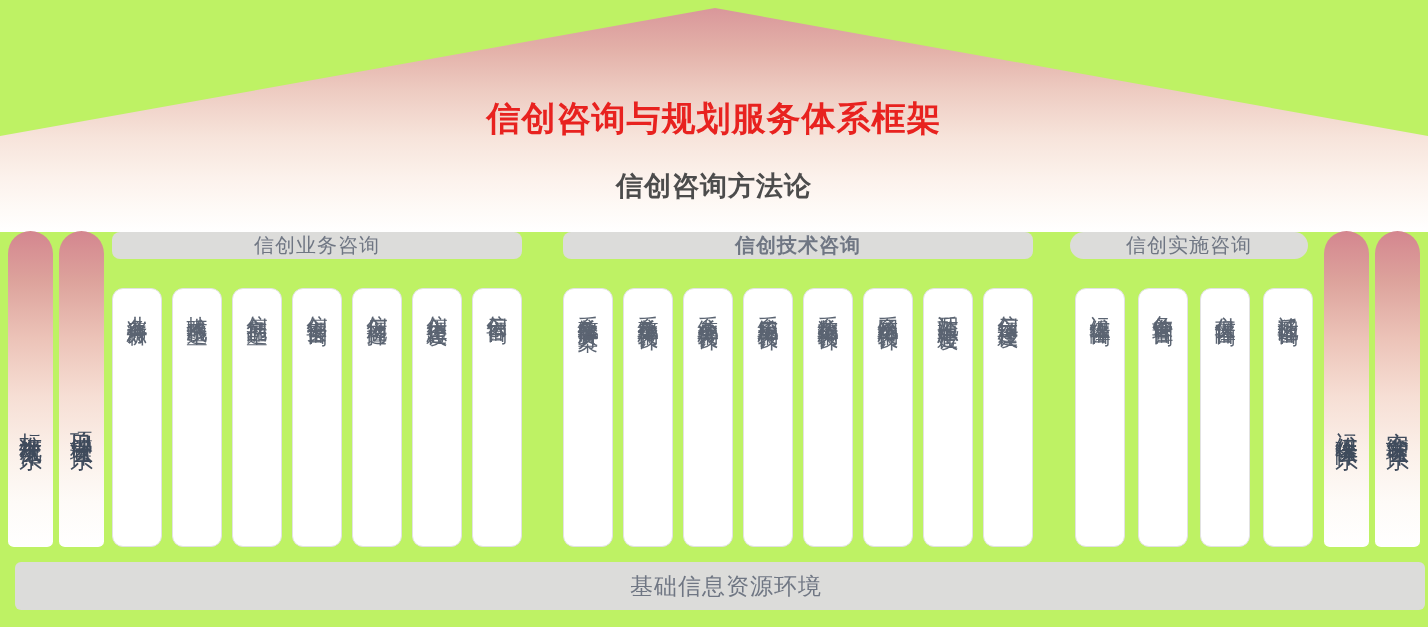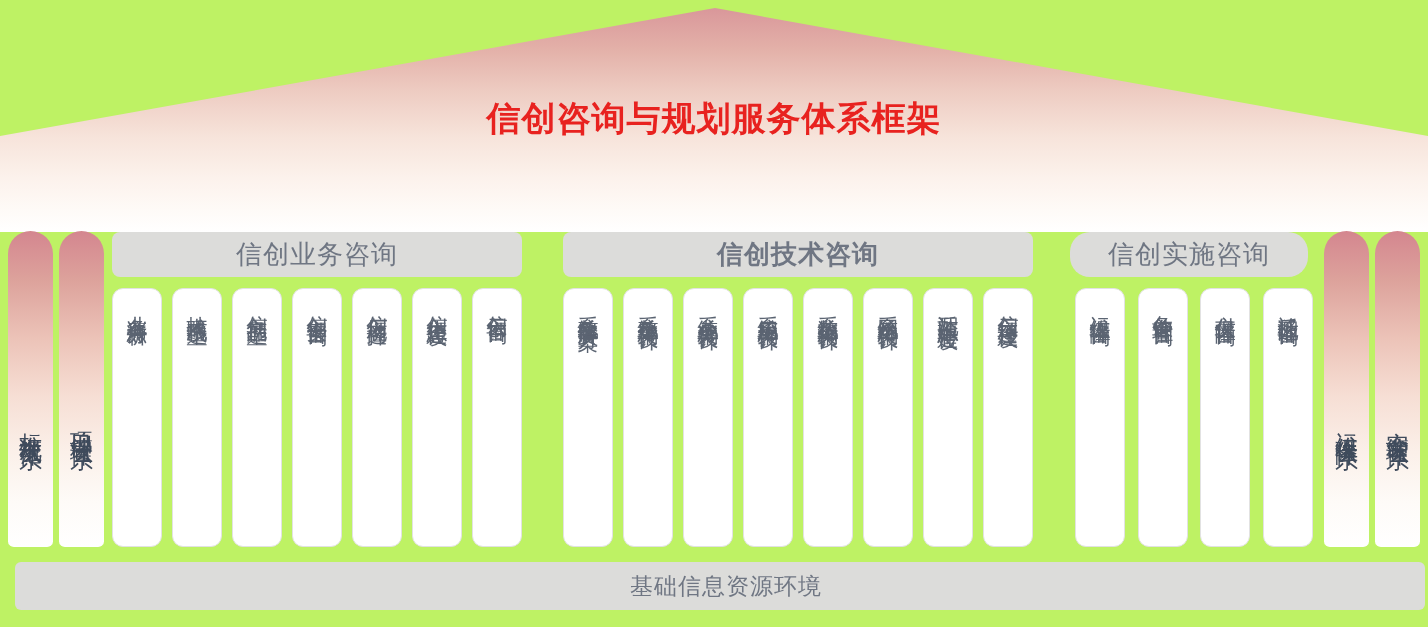--- a/index.html
+++ b/index.html
@@ -81,28 +81,28 @@
     color: #3f4b5c;
     letter-spacing: 3px;
     line-height: 1.08;
     transform: translateY(34px);
   }
 
   
   .group-header {
     position: absolute;
     top: 232px;
-    height: 45px;
+    height: 27px;
     background: #dcdcda;
     border-radius: 8px;
     display: flex;
     align-items: center;
     justify-content: center;
     color: #6f7683;
-    font-size: 26px;
+    font-size: 20px;
     letter-spacing: 1px;
   }
   .group-body {
     position: absolute;
     top: 288px;
     height: 259px;
     display: flex;
     justify-content: space-between;
   }
   .item-card {
@@ -158,20 +158,21 @@
           <stop offset="76%" stop-color="#fcf2ec"></stop>
           <stop offset="90%" stop-color="#fefaf7"></stop>
           <stop offset="100%" stop-color="#ffffff"></stop>
         </linearGradient>
       </defs>
       <polygon points="715,8 1428,136 1428,232 0,232 0,136" fill="url(#roofGrad)"></polygon>
     </svg>
   </div>
 
   <div class="main-title">信创咨询与规划服务体系框架</div>
+  <div class="sub-title">信创咨询方法论</div>
 
   <div class="pillar" style="left:8px;">
     <span class="vtext">标准规范体系</span>
   </div>
   <div class="pillar" style="left:59px;">
     <span class="vtext">项目管理体系</span>
   </div>
 
   <div class="pillar" style="left:1324px;">
     <span class="vtext">运维保障体系</span>

